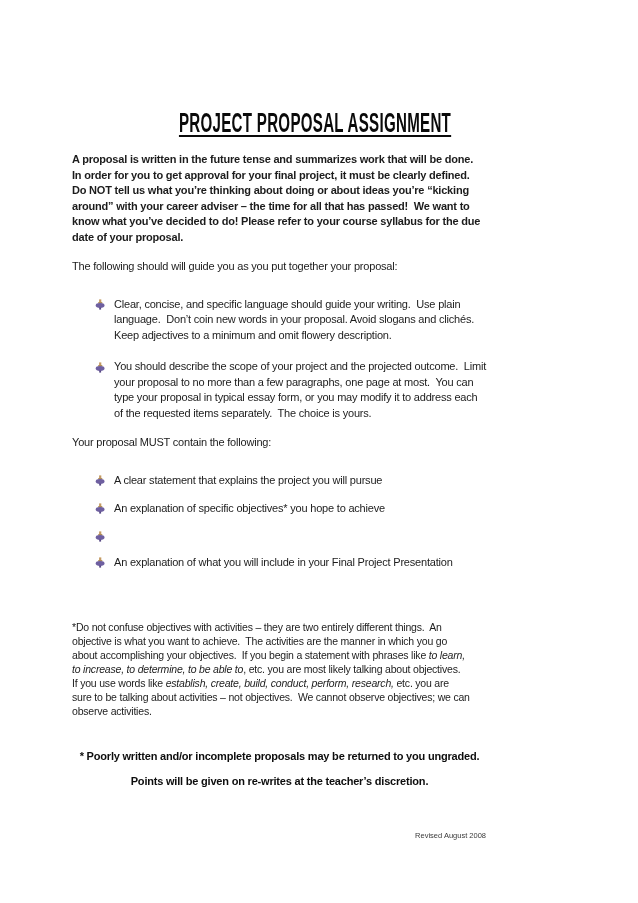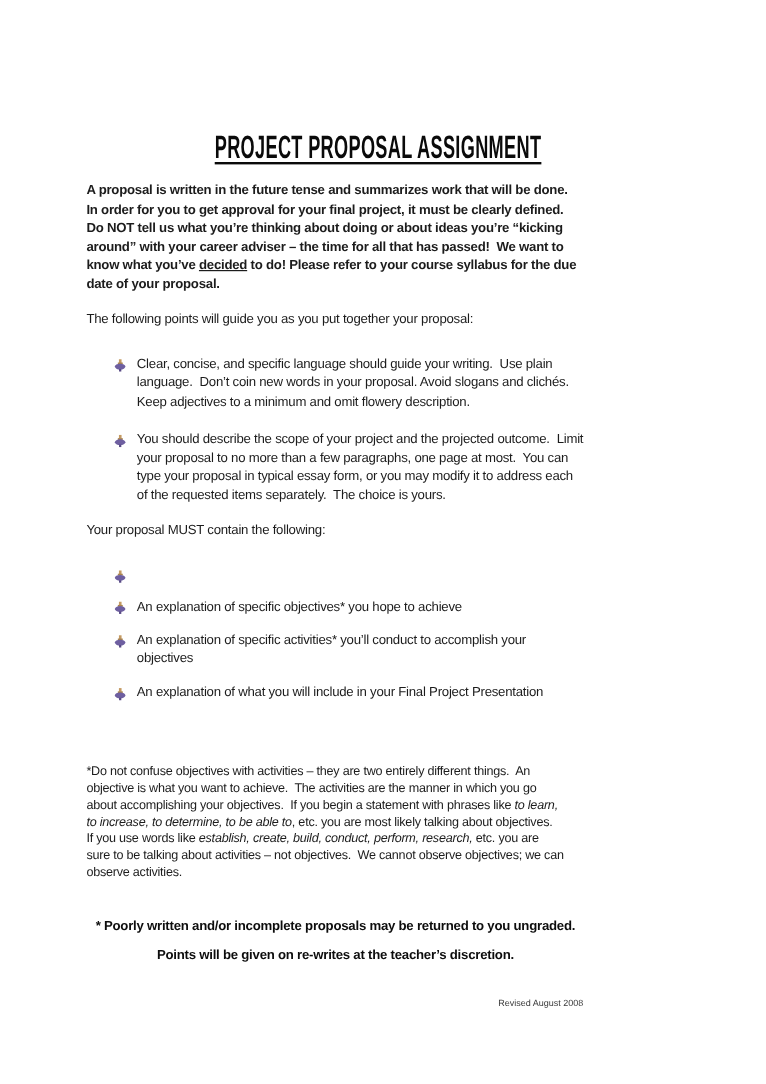--- a/index.html
+++ b/index.html
@@ -41,21 +41,20 @@
     text-decoration-thickness: 2px;
     text-underline-offset: 3px;
     color: #0a0a0a;
   }
   .intro {
     margin: 16px 0 0 0;
     font-weight: bold;
     white-space: pre-wrap;
   }
   .intro .underlined {
-    text-decoration: underline;
   }
   .section-heading {
     margin: 14px 0 0 0;
     white-space: pre-wrap;
   }
   ul.bullet-list {
     list-style: none;
     margin: 22px 0 0 0;
     padding: 0;
   }
@@ -109,21 +108,21 @@
 
 <div class="page">
   <div class="content">
 
     <div class="title-wrap">
       <span class="doc-title">PROJECT PROPOSAL ASSIGNMENT</span>
     </div>
 
     <p class="intro"><span>A proposal is written in the future tense and summarizes work that will be done.  In order for you to get approval for your final project, it must be clearly defined.  Do NOT tell us what you’re thinking about doing or about ideas you’re “kicking around” with your career adviser – the time for all that has passed!  We want to know what you’ve </span><span class="underlined">decided</span><span> to do! Please refer to your course syllabus for the due date of your proposal.</span></p>
 
-    <p class="section-heading">The following points will guide you as you put together your proposal:</p>
+    <p class="section-heading">The following should will guide you as you put together your proposal:</p>
 
     <ul class="bullet-list guide">
       <li>
         <svg class="bullet-icon" viewBox="0 0 10 11">
           <rect x="4.1" y="0.4" width="2.2" height="3.1" fill="#c49a62"></rect>
           <rect x="3.2" y="3.1" width="4.1" height="1.5" fill="#a88450"></rect>
           <ellipse cx="5.1" cy="6.5" rx="4.4" ry="2.4" fill="#6e5fa0"></ellipse>
           <rect x="4.2" y="8.5" width="1.9" height="2.1" fill="#584a85"></rect>
         </svg>
         <span class="bullet-text">Clear, concise, and specific language should guide your writing.  Use plain language.  Don’t coin new words in your proposal. Avoid slogans and clichés. Keep adjectives to a minimum and omit flowery description.</span>
@@ -142,38 +141,38 @@
     <p class="section-heading must-section">Your proposal MUST contain the following:</p>
 
     <ul class="bullet-list must">
       <li>
         <svg class="bullet-icon" viewBox="0 0 10 11">
           <rect x="4.1" y="0.4" width="2.2" height="3.1" fill="#c49a62"></rect>
           <rect x="3.2" y="3.1" width="4.1" height="1.5" fill="#a88450"></rect>
           <ellipse cx="5.1" cy="6.5" rx="4.4" ry="2.4" fill="#6e5fa0"></ellipse>
           <rect x="4.2" y="8.5" width="1.9" height="2.1" fill="#584a85"></rect>
         </svg>
+        <span class="bullet-text">A clear statement that explains the project you will pursue</span>
       </li>
       <li>
         <svg class="bullet-icon" viewBox="0 0 10 11">
           <rect x="4.1" y="0.4" width="2.2" height="3.1" fill="#c49a62"></rect>
           <rect x="3.2" y="3.1" width="4.1" height="1.5" fill="#a88450"></rect>
           <ellipse cx="5.1" cy="6.5" rx="4.4" ry="2.4" fill="#6e5fa0"></ellipse>
           <rect x="4.2" y="8.5" width="1.9" height="2.1" fill="#584a85"></rect>
         </svg>
         <span class="bullet-text">An explanation of specific objectives* you hope to achieve</span>
       </li>
       <li>
         <svg class="bullet-icon" viewBox="0 0 10 11">
           <rect x="4.1" y="0.4" width="2.2" height="3.1" fill="#c49a62"></rect>
           <rect x="3.2" y="3.1" width="4.1" height="1.5" fill="#a88450"></rect>
           <ellipse cx="5.1" cy="6.5" rx="4.4" ry="2.4" fill="#6e5fa0"></ellipse>
           <rect x="4.2" y="8.5" width="1.9" height="2.1" fill="#584a85"></rect>
         </svg>
-        <span class="bullet-text">An explanation of specific activities* you’ll conduct to accomplish your objectives</span>
       </li>
       <li>
         <svg class="bullet-icon" viewBox="0 0 10 11">
           <rect x="4.1" y="0.4" width="2.2" height="3.1" fill="#c49a62"></rect>
           <rect x="3.2" y="3.1" width="4.1" height="1.5" fill="#a88450"></rect>
           <ellipse cx="5.1" cy="6.5" rx="4.4" ry="2.4" fill="#6e5fa0"></ellipse>
           <rect x="4.2" y="8.5" width="1.9" height="2.1" fill="#584a85"></rect>
         </svg>
         <span class="bullet-text">An explanation of what you will include in your Final Project Presentation</span>
       </li>

